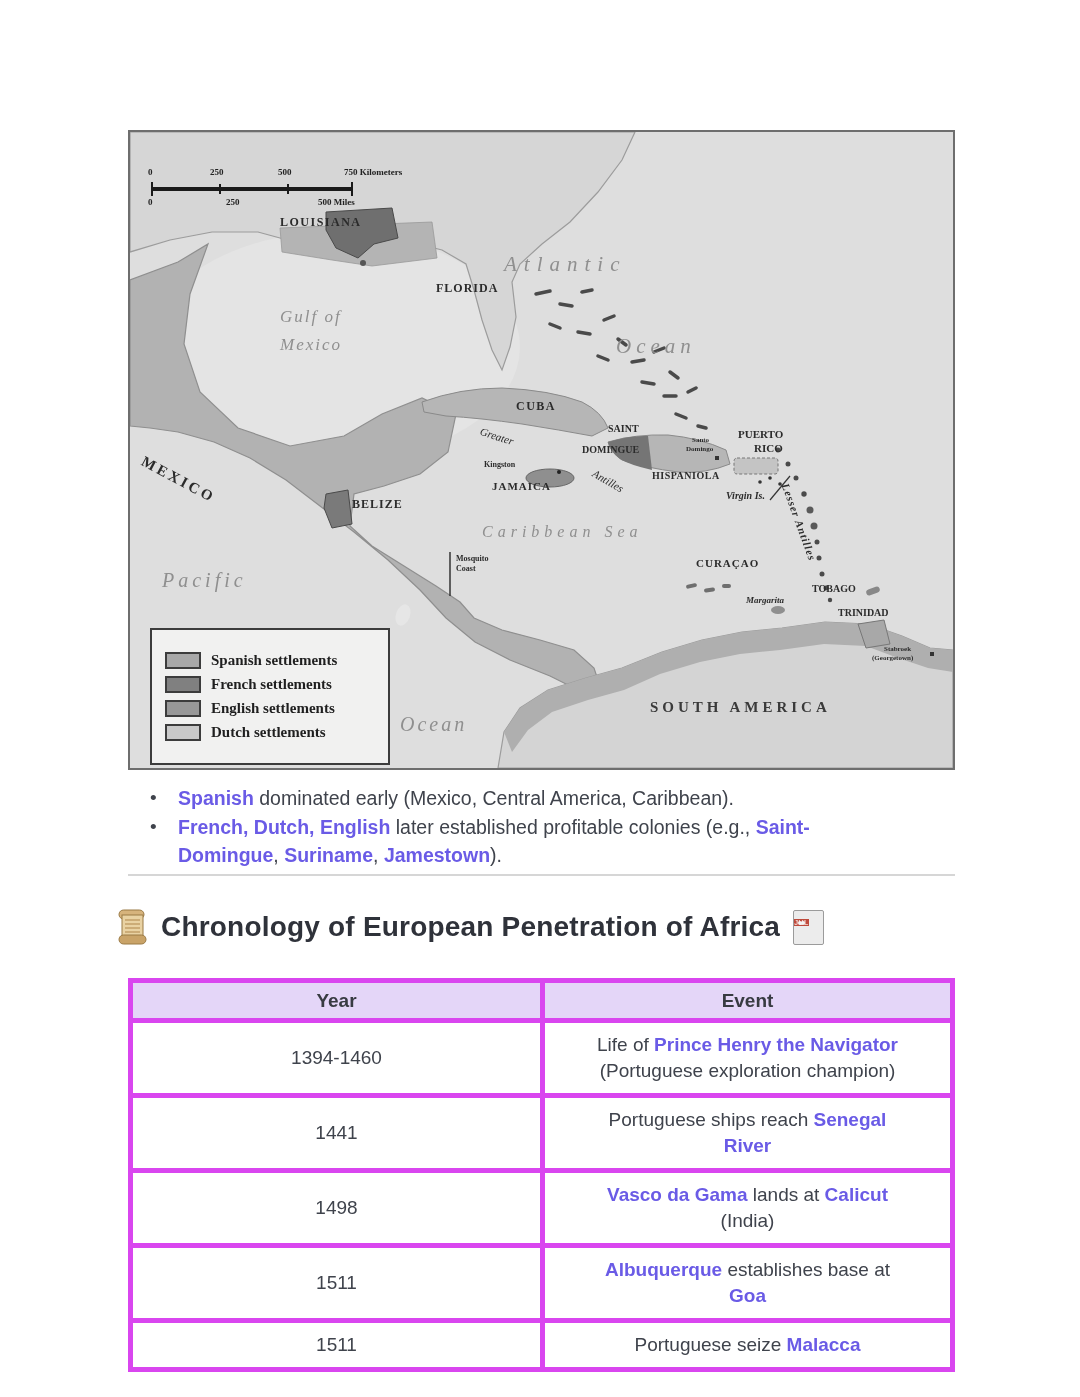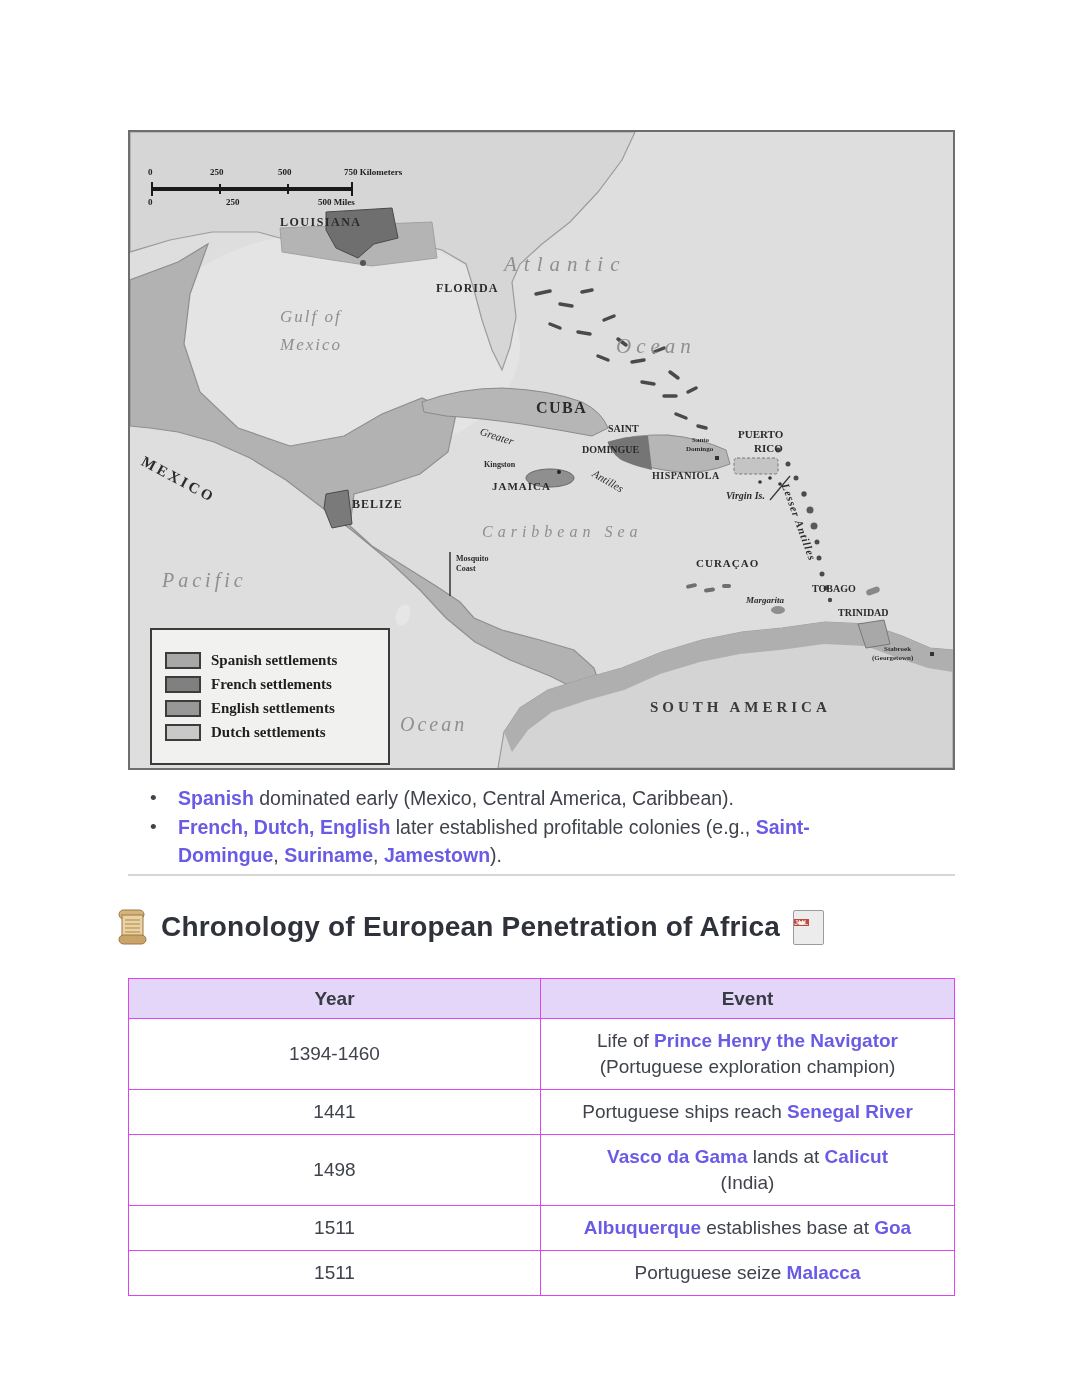--- a/index.html
+++ b/index.html
@@ -89,21 +89,21 @@
   }
   .calendar-top::before { left: 4px; } .calendar-top::after { right: 4px; }
   .calendar-day { font-size: 15px; color: #3a3a3a; text-align: center; line-height: 21px; padding-left: 32px; }
 
   
   .chron-table {
     position: absolute; left: 128px; top: 978px; width: 827px;
     border-collapse: collapse; table-layout: fixed;
   }
   .chron-table th, .chron-table td {
-    border: 1px solid #d946ef;
+    border: 5px solid #d946ef;
     text-align: center; vertical-align: middle;
   }
   .chron-table th {
     background: #E4D6F8;
     font-size: 19px; font-weight: 700; color: #383B42;
     height: 40px; padding: 4px 10px;
   }
   .chron-table td {
     font-size: 19px; color: #3F434C;
     padding: 9px 40px; line-height: 26px;
@@ -217,21 +217,21 @@
     <span class="scale-label" style="left:96px;top:66px">250</span>
     <span class="scale-label" style="left:188px;top:66px">500 Miles</span>
 
     <span class="ml bold" style="left:150px;top:84px;font-size:12px;letter-spacing:1.5px">LOUISIANA</span>
     <span class="ml bold" style="left:306px;top:150px;font-size:12px;letter-spacing:1px">FLORIDA</span>
     <span class="ml water" style="left:374px;top:122px;font-size:21px;letter-spacing:7px">Atlantic</span>
     <span class="ml water" style="left:486px;top:204px;font-size:21px;letter-spacing:5px">Ocean</span>
     <span class="ml water" style="left:150px;top:176px;font-size:17px;letter-spacing:2px">Gulf of</span>
     <span class="ml water" style="left:150px;top:204px;font-size:17px;letter-spacing:2px">Mexico</span>
     <span class="ml bold" style="left:16px;top:322px;font-size:15px;letter-spacing:3px;transform:rotate(28deg);transform-origin:left top">MEXICO</span>
-    <span class="ml bold" style="left:406px;top:268px;font-size:16px;letter-spacing:1.5px">CUBA</span>
+    <span class="ml bold" style="left:386px;top:268px;font-size:12px;letter-spacing:1.5px">CUBA</span>
     <span class="ml ital" style="left:352px;top:294px;font-size:11px;transform:rotate(18deg);transform-origin:left top">Greater</span>
     <span class="ml ital" style="left:466px;top:336px;font-size:11px;transform:rotate(30deg);transform-origin:left top">Antilles</span>
     <span class="ml bold" style="left:478px;top:292px;font-size:10px">SAINT</span>
     <span class="ml bold" style="left:452px;top:313px;font-size:10px">DOMINGUE</span>
     <span class="ml bold" style="left:562px;top:305px;font-size:7px">Santo</span>
     <span class="ml bold" style="left:556px;top:314px;font-size:7px">Domingo</span>
     <span class="ml bold" style="left:608px;top:297px;font-size:11px">PUERTO</span>
     <span class="ml bold" style="left:624px;top:311px;font-size:11px">RICO</span>
     <span class="ml bold" style="left:522px;top:339px;font-size:10px;letter-spacing:0.5px">HISPANIOLA</span>
     <span class="ml bold" style="left:354px;top:329px;font-size:8px">Kingston</span>

